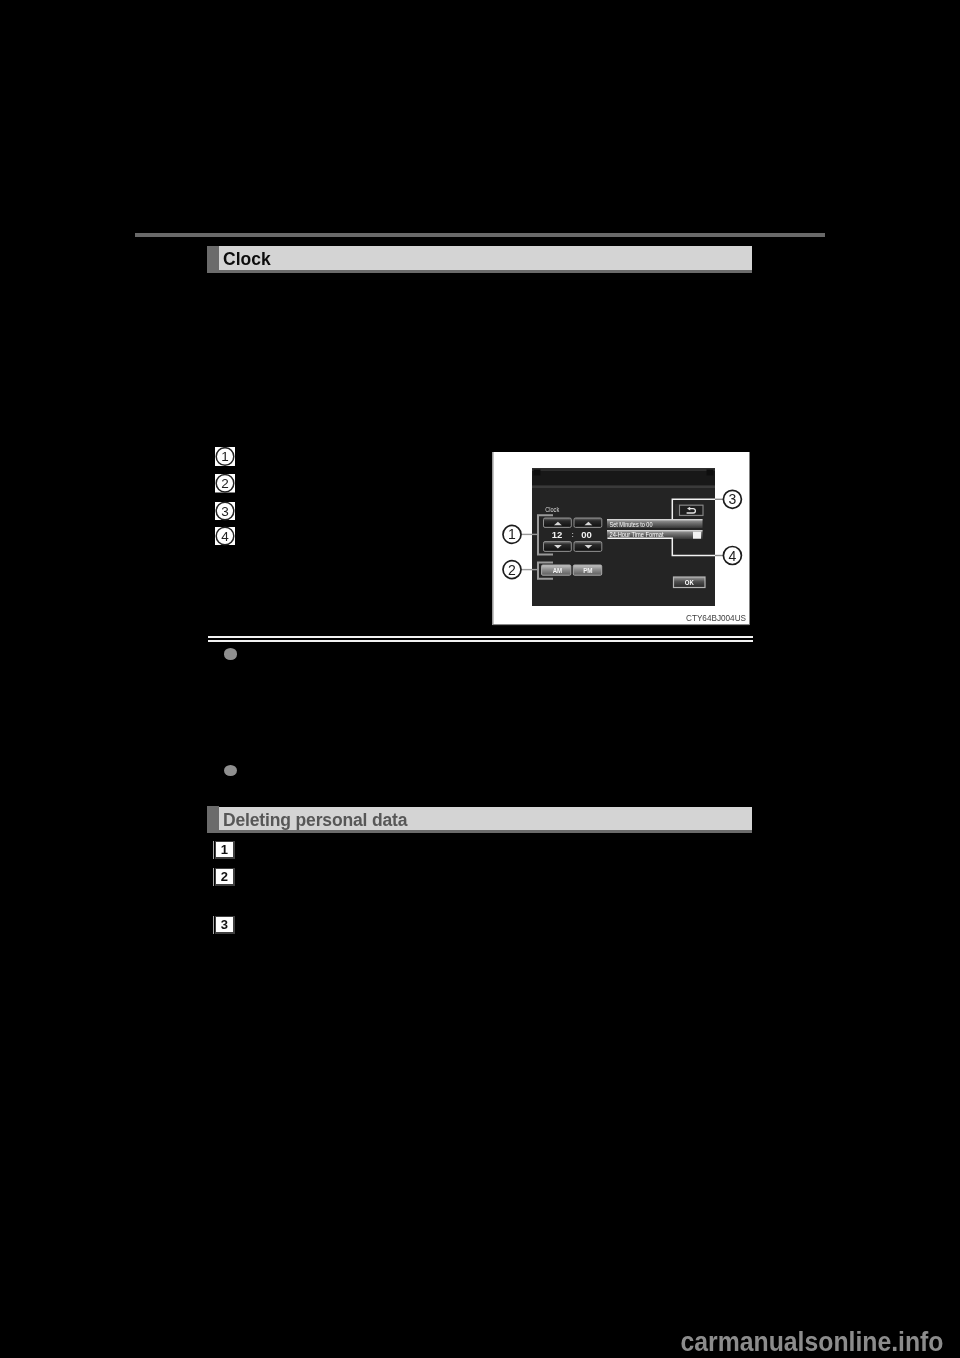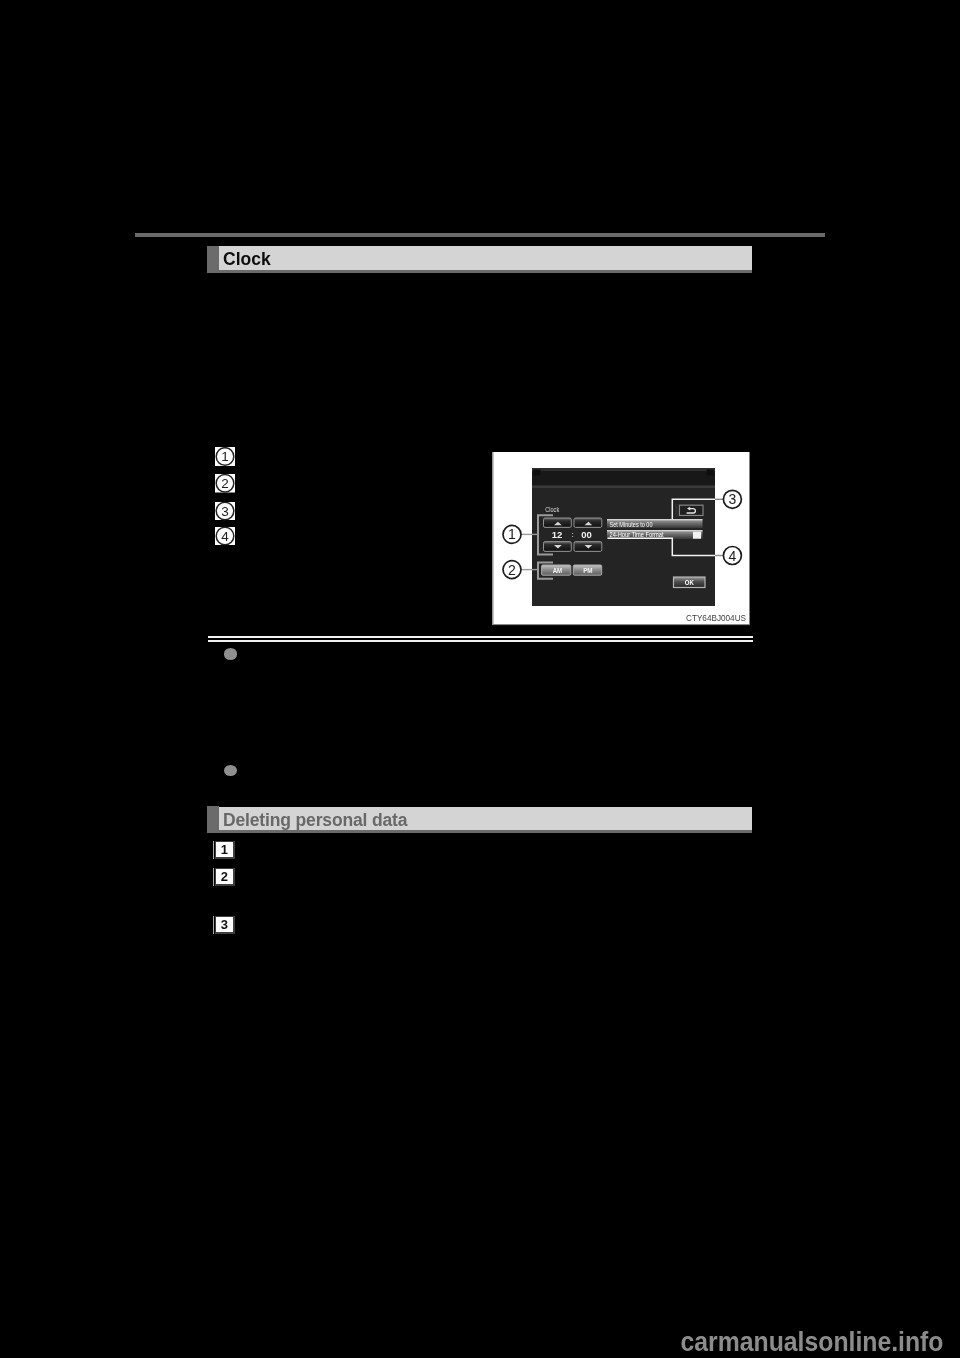--- a/index.html
+++ b/index.html
@@ -152,21 +152,21 @@
 <div class="abs" style="left:207.5px;top:636.4px;width:545.5px;height:2px;background:#f2f2f2;"></div>
 <div class="abs" style="left:207.5px;top:640px;width:545.5px;height:2px;background:#f2f2f2;"></div>
 
 <div class="abs" style="left:223.5px;top:648px;width:13.5px;height:11.5px;border-radius:50%;background:#8f8f8f;"></div>
 <div class="abs" style="left:223.5px;top:764.5px;width:13.5px;height:11.5px;border-radius:50%;background:#8f8f8f;"></div>
 
 <div class="abs" style="left:207px;top:806px;width:545px;height:27.4px;">
   <div class="abs" style="left:0;top:0;width:12px;height:27px;background:#6b6b6b;"></div>
   <div class="abs" style="left:12px;top:0.5px;width:533px;height:23px;background:#d4d4d4;"></div>
   <div class="abs" style="left:12px;top:23.5px;width:533px;height:3.5px;background:#6b6b6b;"></div>
-  <div class="abs" style="left:16px;top:5.5px;font-size:17.5px;font-weight:bold;color:#ef4444;line-height:17px;letter-spacing:-0.15px;">Deleting personal data</div>
+  <div class="abs" style="left:16px;top:5.5px;font-size:17.5px;font-weight:bold;color:#0369a1;line-height:17px;letter-spacing:-0.15px;">Deleting personal data</div>
 </div>
 
 <div class="abs" style="left:213px;top:841px;width:1.2px;height:18px;background:#aaa;"></div>
 <div class="abs" style="left:215px;top:841px;width:19.5px;height:18px;box-sizing:border-box;background:#fff;border:1.5px solid #3f3f3f;border-right-width:2.5px;border-bottom-width:2px;text-align:center;font-size:13px;font-weight:bold;color:#111;line-height:15.5px;">1</div>
 <div class="abs" style="left:213px;top:867.5px;width:1.2px;height:18px;background:#aaa;"></div>
 <div class="abs" style="left:215px;top:867.5px;width:19.5px;height:18px;box-sizing:border-box;background:#fff;border:1.5px solid #3f3f3f;border-right-width:2.5px;border-bottom-width:2px;text-align:center;font-size:13px;font-weight:bold;color:#111;line-height:15.5px;">2</div>
 <div class="abs" style="left:213px;top:916px;width:1.2px;height:18px;background:#aaa;"></div>
 <div class="abs" style="left:215px;top:916px;width:19.5px;height:18px;box-sizing:border-box;background:#fff;border:1.5px solid #3f3f3f;border-right-width:2.5px;border-bottom-width:2px;text-align:center;font-size:13px;font-weight:bold;color:#111;line-height:15.5px;">3</div>
 
 <svg class="abs" style="left:600px;top:1320px;" width="360" height="38" viewBox="0 0 360 38">

